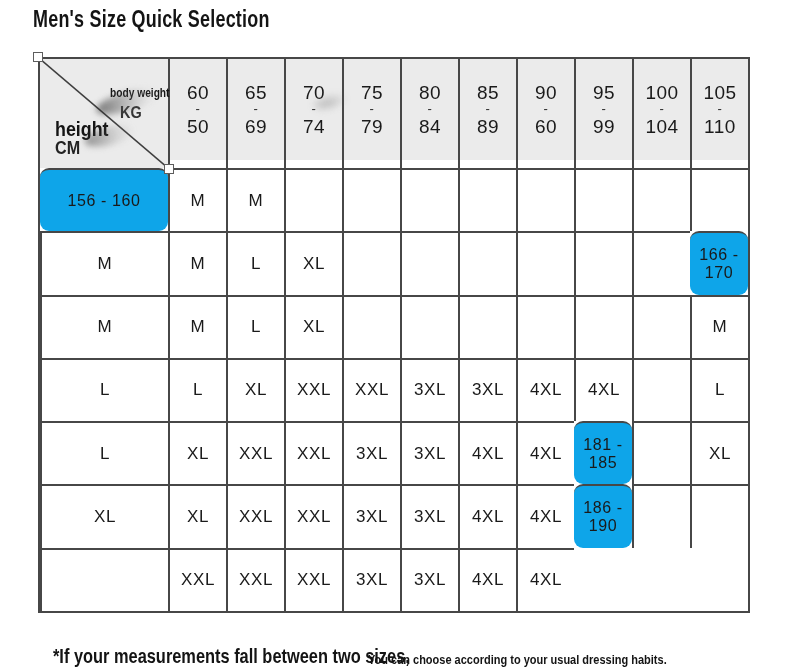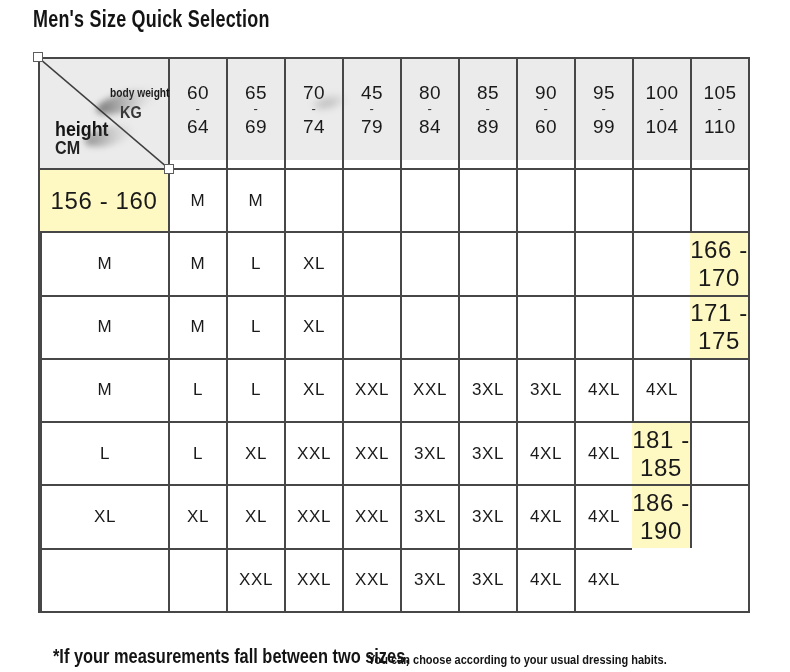--- a/index.html
+++ b/index.html
@@ -29,21 +29,21 @@
     display:flex; align-items:center; justify-content:center;
     text-align:center;
   }
   .r0 { border-top:none; }
   .head {
     font-size:19px; letter-spacing:0.5px; padding-bottom:8px;
     background:linear-gradient(to bottom, #ebebeb 0, #ebebeb calc(100% - 8px), #ffffff calc(100% - 8px));
   }
   .hwrap { display:flex; flex-direction:column; align-items:center; line-height:1.12; }
   .hwrap .dash { font-size:13px; line-height:0.55; margin:2px 0 3px; color:#2a2a2a; }
-  .lbl { border-left:none; background:#fef9c3; font-size:24px; letter-spacing:0.6px; }
+  .lbl { border-left:none; background:#0ea5e9; font-size:16px; letter-spacing:0.6px;border-radius:9px; }
   .bc  { font-size:17px; letter-spacing:0.6px; }
 
   
   .corner { border-left:none; background:#ebebeb; position:relative; overflow:visible; }
   .diag { position:absolute; left:0; top:0; width:128px; height:109px; }
   .diag line { stroke:#3e3e3e; stroke-width:1.6; }
   .corner .cnd { transform:scaleX(0.85); }
   .bw  { left:70px; top:27px; font-size:12px; }
   .kg  { left:80px; top:44px; font-size:17px; color:#333333; filter:blur(0.4px); }
   .hgt { left:15px; top:58px; font-size:21px; }
@@ -85,40 +85,40 @@
     <div class="smudge s2"></div>
     <span class="cnd bw">body weight</span>
     <span class="cnd kg">KG</span>
     <span class="cnd hgt">height</span>
     <span class="cnd cm">CM</span>
   </div>
   <div class="cell head r0">
       <div class="hwrap">
         <span>60</span>
         <span class="dash">-</span>
-        <span>64</span>
+        <span>50</span>
       </div>
     </div>
   <div class="cell head r0">
       <div class="hwrap">
         <span>65</span>
         <span class="dash">-</span>
         <span>69</span>
       </div>
     </div>
   <div class="cell head r0">
       <div class="hwrap">
         <span>70</span>
         <span class="dash">-</span>
         <span>74</span>
       </div>
     </div>
   <div class="cell head r0">
       <div class="hwrap">
-        <span>45</span>
+        <span>75</span>
         <span class="dash">-</span>
         <span>79</span>
       </div>
     </div>
   <div class="cell head r0">
       <div class="hwrap">
         <span>80</span>
         <span class="dash">-</span>
         <span>84</span>
       </div>
@@ -187,21 +187,20 @@
   <div class="cell bc">M</div>
   <div class="cell bc">L</div>
   <div class="cell bc">XL</div>
   <div class="cell bc"></div>
   <div class="cell bc"></div>
   <div class="cell bc"></div>
   <div class="cell bc"></div>
   <div class="cell bc"></div>
   <div class="cell bc"></div>
 
-  <div class="cell lbl">171 - 175</div>
   <div class="cell bc">M</div>
   <div class="cell bc">L</div>
   <div class="cell bc">L</div>
   <div class="cell bc">XL</div>
   <div class="cell bc">XXL</div>
   <div class="cell bc">XXL</div>
   <div class="cell bc">3XL</div>
   <div class="cell bc">3XL</div>
   <div class="cell bc">4XL</div>
   <div class="cell bc">4XL</div>

